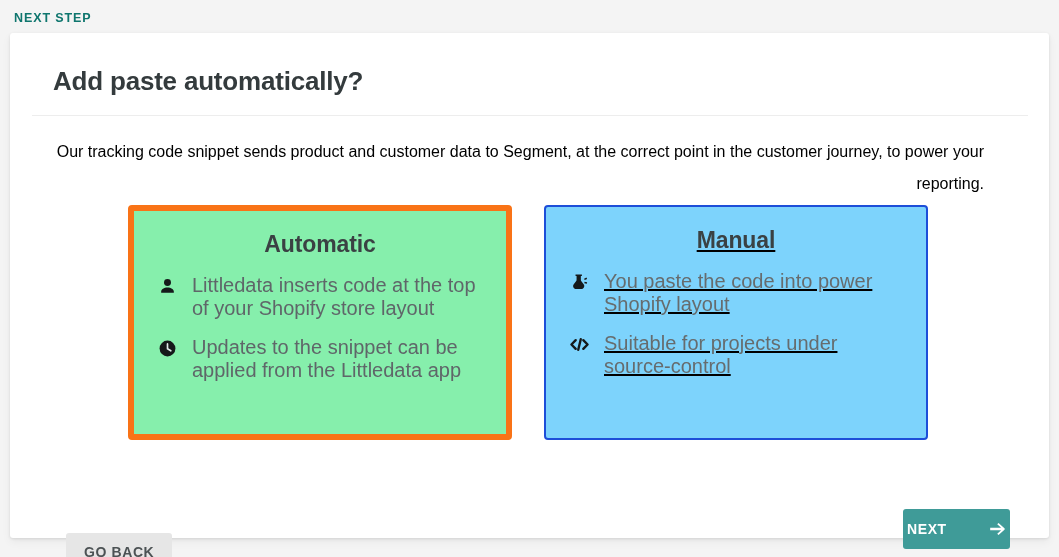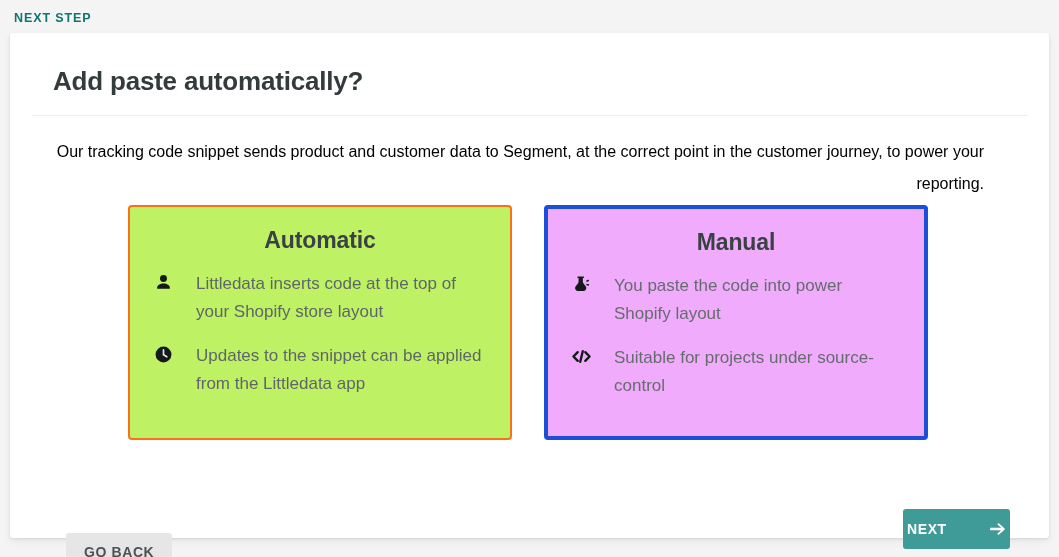--- a/index.html
+++ b/index.html
@@ -76,26 +76,27 @@
     gap: 32px;
   }
   .card {
     box-sizing: border-box;
     width: 384px;
     height: 235px;
     border-radius: 4px;
     padding: 20px 22px 0 22px;
   }
   .card.selected {
-    background: #bef264;
-    border: 2px solid #f97316;
+    background: #86efac;
+    border: 6px solid #f97316;
   }
   .card.unselected {
-    background: #f0abfc;
-    border: 4px solid #1d4ed8;
+    background: #7dd3fc;
+    border: 2px solid #1d4ed8;
+    text-decoration: underline;
   }
   .card-title {
     text-align: center;
     font-size: 23px;
     font-weight: 700;
     color: #3a4143;
     margin: 0 0 10px 0;
     letter-spacing: -0.1px;
   }
   .feature {
@@ -110,24 +111,23 @@
     margin-right: 14px;
     display: flex;
     align-items: center;
     justify-content: center;
     color: #15191a;
   }
   .feature-icon svg {
     display: block;
   }
   .feature-text {
-    font-size: 17px;
-    line-height: 28px;
+    font-size: 20px;
+    line-height: 23px;
     color: #666c6e;
-    margin-left: 8px;
   }
   .card.selected .feature-text {
     color: #5f6669;
   }
   .footer {
     position: absolute;
     left: 0;
     top: 443px;
     width: 1039px;
     height: 62px;

